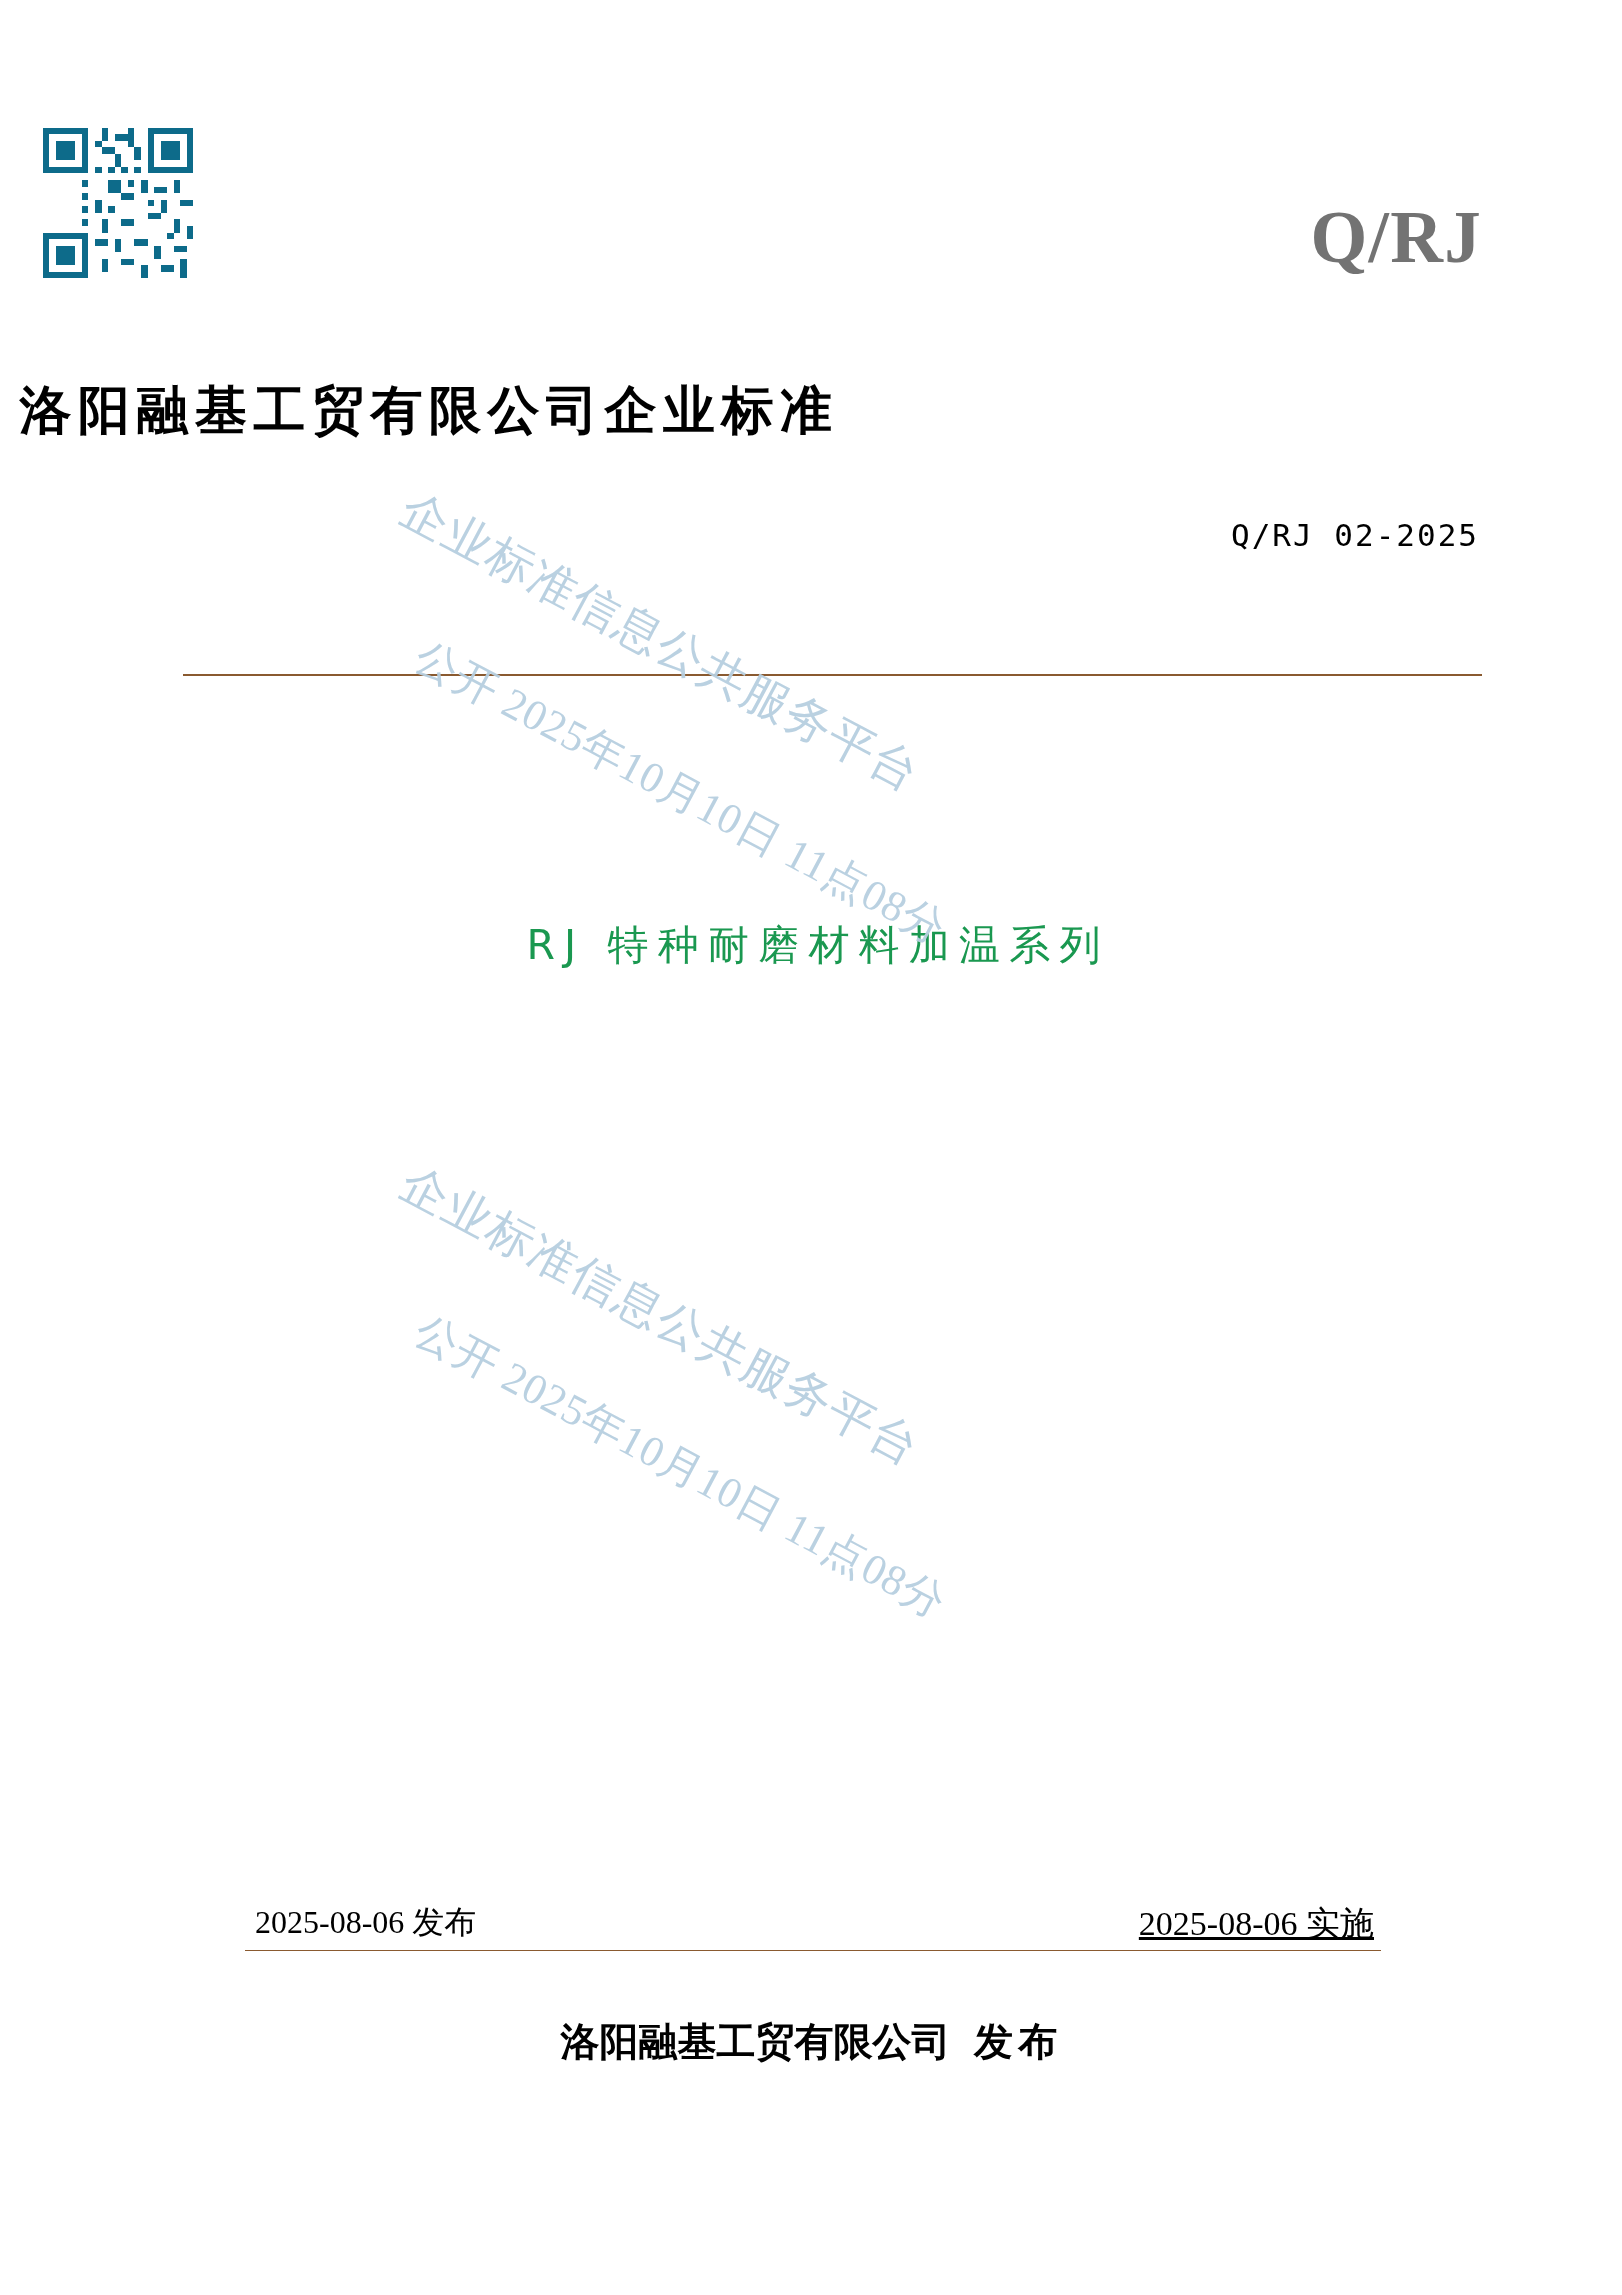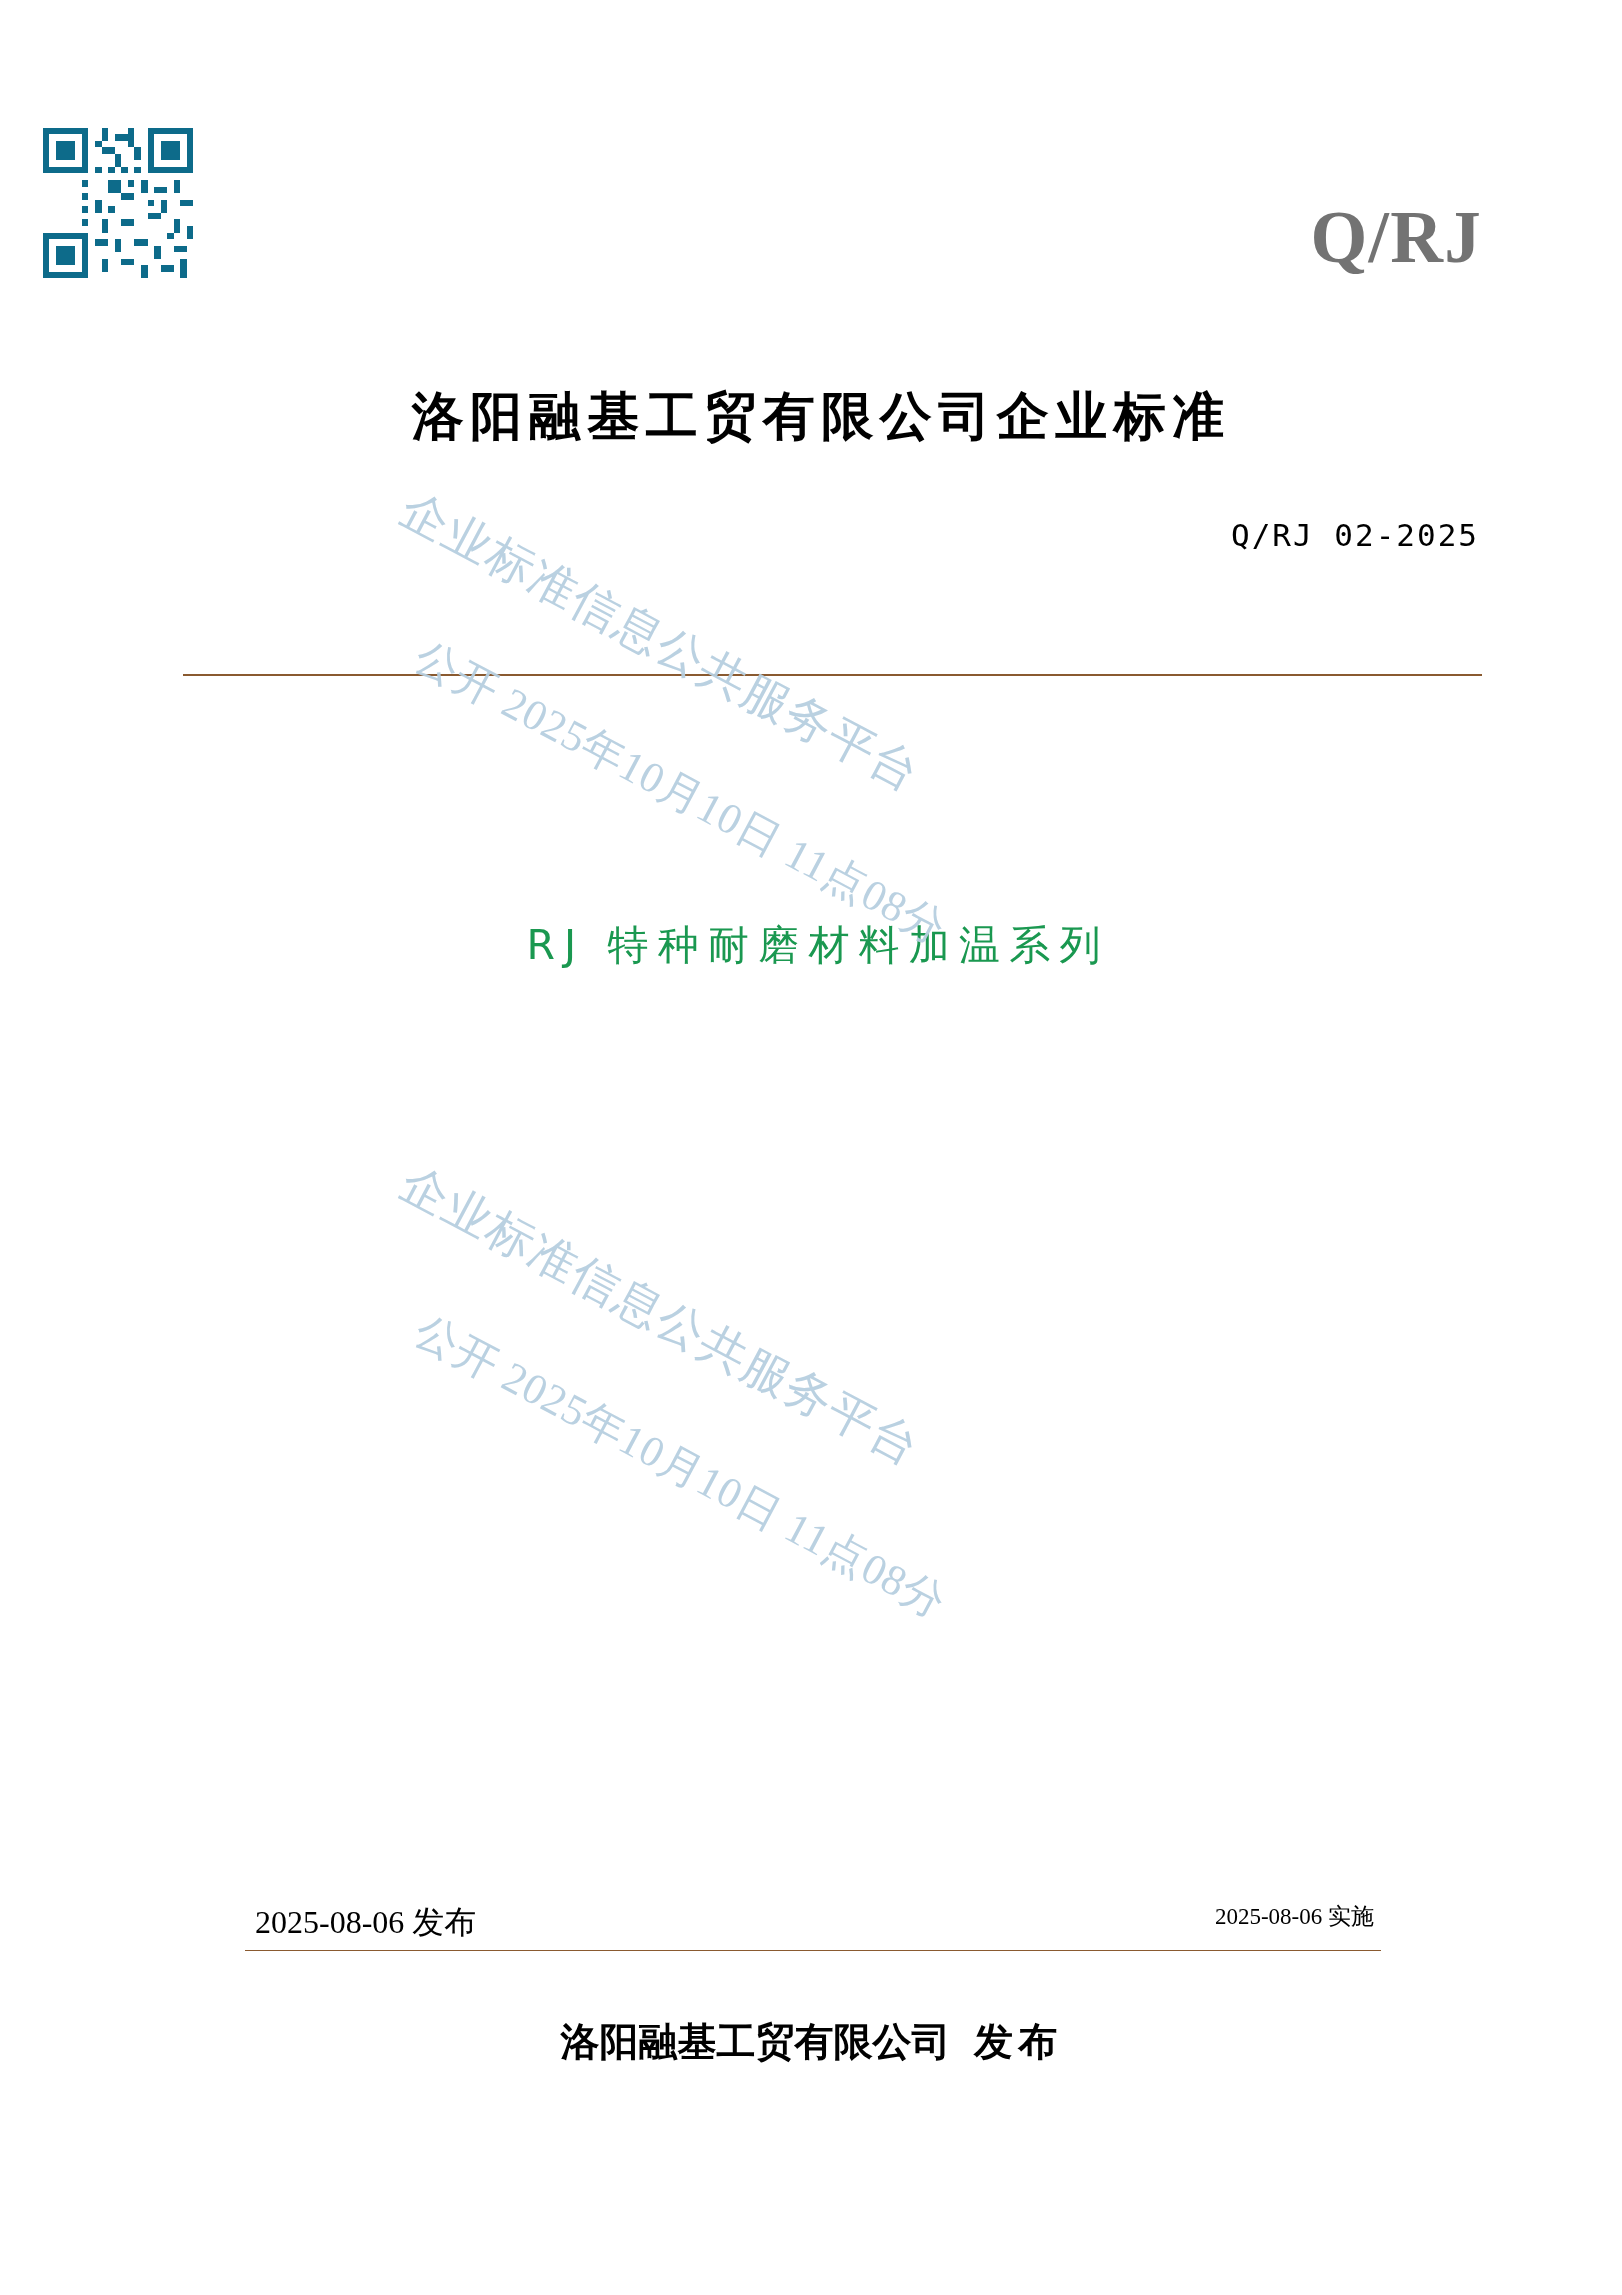--- a/index.html
+++ b/index.html
@@ -38,28 +38,27 @@
     font-size: 73px;
     letter-spacing: 1.3px;
     color: #737373;
   }
 
   .company-standard-title {
     position: absolute;
     left: 0;
     right: 0;
     top: 376px;
-    text-align: center;
+    text-align: left;
     font-family: Liberation Sans, sans-serif;
     font-weight: bold;
     font-size: 52px;
     letter-spacing: 6.5px;
     color: #000000;
     padding-left: 19.6px;
-    margin-top: 6px;
   }
 
   .std-number {
     position: absolute;
     right: 144px;
     top: 517px;
     font-family: "DejaVu Sans Mono", monospace;
     font-size: 31px;
     letter-spacing: 2px;
     color: #000000;
@@ -104,22 +103,23 @@
     top: 1901px;
     font-family: "Liberation Serif", serif;
     font-size: 32px;
     color: #000000;
   }
   .effective-date {
     position: absolute;
     right: 249px;
     top: 1901px;
     font-family: "Liberation Serif", serif;
-    font-size: 23px;
-    color: #000000;
+    font-size: 34px;
+    color: #000000;
+    text-decoration: underline;
   }
   .issuer {
     position: absolute;
     left: 0;
     right: 0;
     top: 1983px;
     text-align: center;
     font-family: "DejaVu Sans", sans-serif;
     font-weight: bold;
     font-size: 39px;

